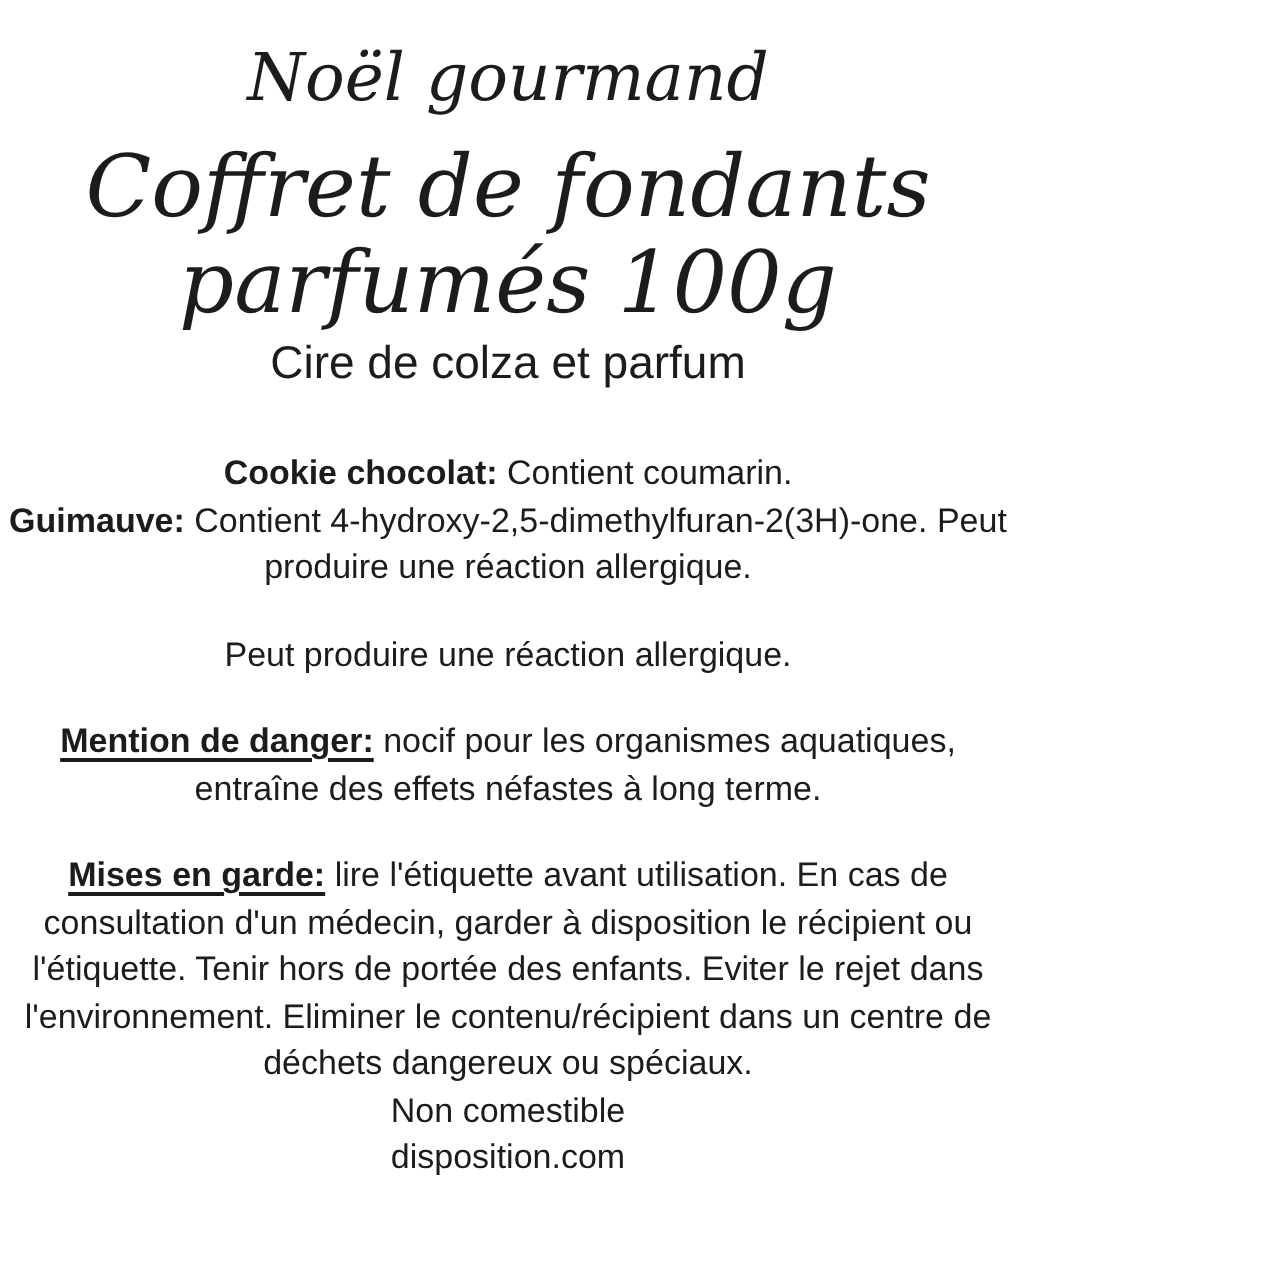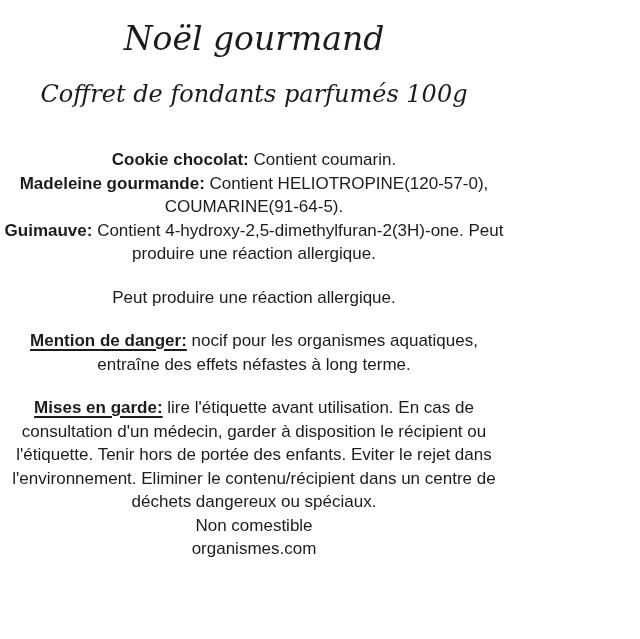--- a/index.html
+++ b/index.html
@@ -18,21 +18,21 @@
     padding-top: 12px;
     text-align: center;
   }
   .script {
     font-family: "DejaVu Serif", serif;
     font-style: italic;
     font-weight: 500;
     margin: 0;
   }
   .title    { font-size: 33px; line-height: 50px; margin-top: 2px; }
-  .subtitle { font-size: 24px; line-height: 48px; margin-top: 6px; }
+  .subtitle { font-size: 43px; line-height: 48px; margin-top: 6px; }
   .composition {
     font-size: 23px;
     line-height: 28px;
     margin-top: 1px;
   }
   .body-block {
     margin-top: 30px;
     font-size: 17px;
     line-height: 23.5px;
   }
@@ -52,35 +52,35 @@
 </style>
 </head>
 <body>
 
 <div class="page">
 
   <h1 class="script title">Noël gourmand</h1>
 
   <h2 class="script subtitle">Coffret de fondants parfumés 100g</h2>
 
+  <div class="composition">Cire de colza et parfum</div>
 
   <div class="body-block">
 
     <p><b>Cookie chocolat:</b><span> Contient coumarin.</span></p>
 
-    <p class="w-madeleine"><b>Madeleine gourmande:</b><span> Contient HELIOTROPINE(120-57-0), COUMARINE(91-64-5).</span></p>
 
     <p class="w-guimauve"><b>Guimauve:</b><span> Contient 4-hydroxy-2,5-dimethylfuran-2(3H)-one. Peut produire une réaction allergique.</span></p>
 
 
     <p class="gap-top">Peut produire une réaction allergique.</p>
 
     <p class="gap-top w-danger"><b class="u">Mention de danger:</b><span> nocif pour les organismes aquatiques, entraîne des effets néfastes à long terme.</span></p>
 
     <p class="gap-top w-mises"><b class="u">Mises en garde:</b><span> lire l'étiquette avant utilisation. En cas de consultation d'un médecin, garder à disposition le récipient ou l'étiquette. Tenir hors de portée des enfants. Eviter le rejet dans l'environnement. Eliminer le contenu/récipient dans un centre de déchets dangereux ou spéciaux.</span></p>
 
     <p class="bold-line">Non comestible</p>
 
 
-    <p class="bold-line">organismes.com</p>
+    <p class="bold-line">disposition.com</p>
 
   </div>
 </div>
 
 </body></html>

